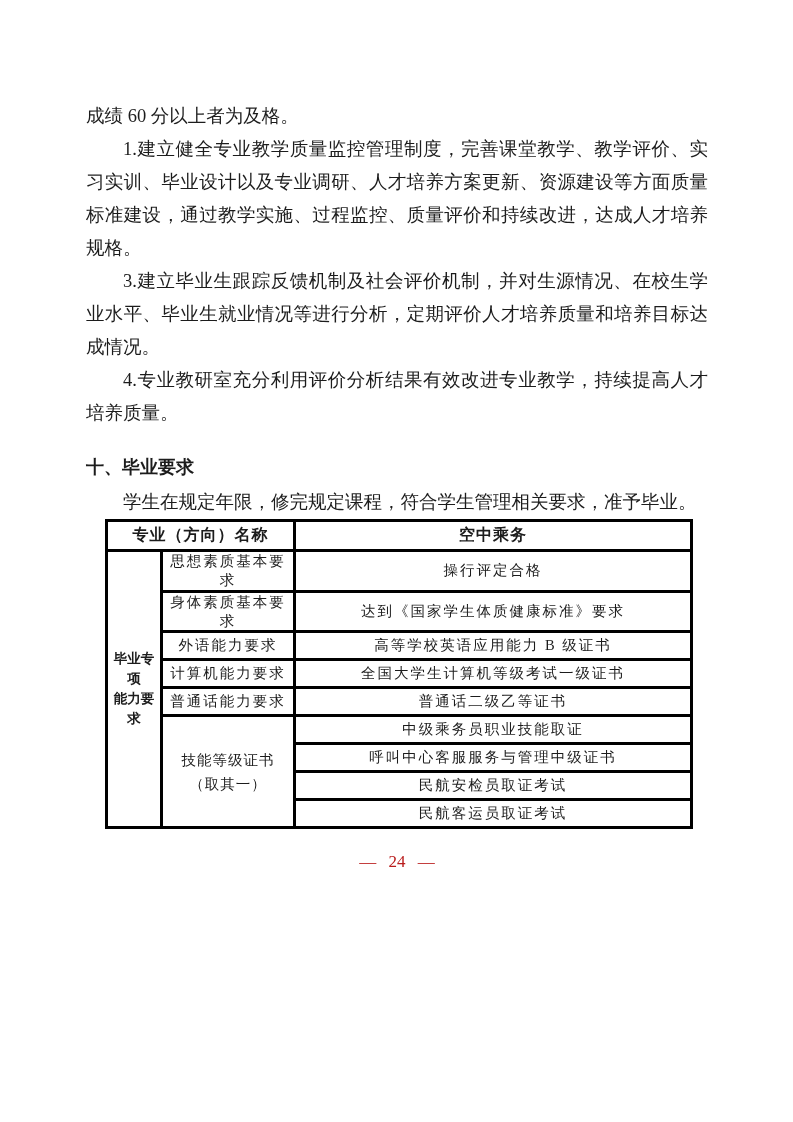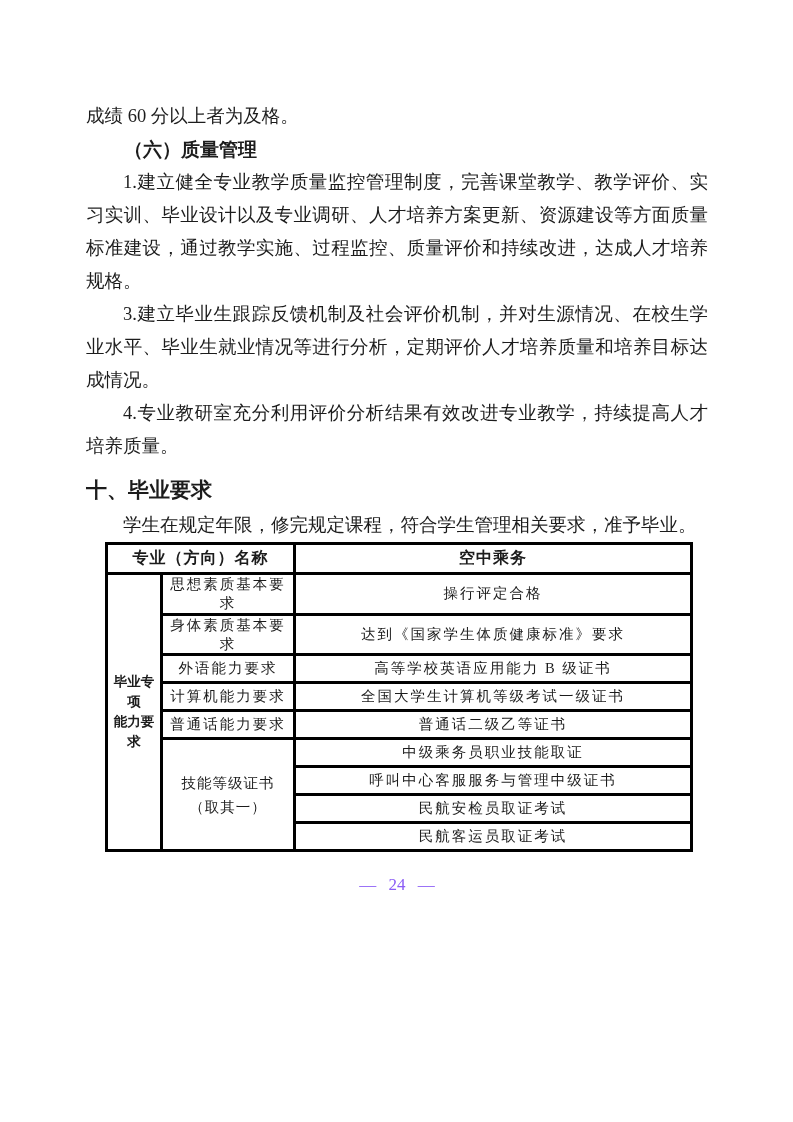--- a/index.html
+++ b/index.html
@@ -36,24 +36,24 @@
   .sub-heading {
     font-family: "Liberation Sans", "DejaVu Sans", sans-serif;
     font-size: 19px;
     font-weight: bold;
     line-height: 33px;
     margin: 0;
     text-indent: 2em;
   }
   .section-heading {
     font-family: "Liberation Sans", "DejaVu Sans", sans-serif;
-    font-size: 21px;
+    font-size: 18px;
     font-weight: bold;
     line-height: 38px;
-    margin: 8px 0 0 0;
+    margin: 18px 0 0 0;
     text-indent: 0;
   }
   .table-caption {
     font-family: "Liberation Sans", "DejaVu Sans", sans-serif;
     font-size: 16px;
     font-weight: bold;
     text-align: center;
     line-height: 22px;
     margin-top: 36px;
     margin-bottom: 7px;
@@ -95,32 +95,31 @@
   table.req-table td.cert-label-cell {
     line-height: 24px;
     letter-spacing: 1px;
   }
   .page-footer {
     text-align: center;
     font-size: 17px;
     line-height: 22px;
     margin-top: 22px;
     word-spacing: 8px;
-    color: #8b5cf6;
+    color: #b91c1c;
   }
 </style>
 </head>
 <body>
 
 <div class="page">
   <div class="content">
 
     <p class="body-line">成绩 60 分以上者为及格。</p>
 
-    <h3 class="sub-heading">（六）质量管理</h3>
 
     <p class="body-para">1.建立健全专业教学质量监控管理制度，完善课堂教学、教学评价、实习实训、毕业设计以及专业调研、人才培养方案更新、资源建设等方面质量标准建设，通过教学实施、过程监控、质量评价和持续改进，达成人才培养规格。</p>
     <p class="body-para">3.建立毕业生跟踪反馈机制及社会评价机制，并对生源情况、在校生学业水平、毕业生就业情况等进行分析，定期评价人才培养质量和培养目标达成情况。</p>
     <p class="body-para">4.专业教研室充分利用评价分析结果有效改进专业教学，持续提高人才培养质量。</p>
 
     <h2 class="section-heading">十、毕业要求</h2>
 
     <p class="body-para">学生在规定年限，修完规定课程，符合学生管理相关要求，准予毕业。</p>
 
 

